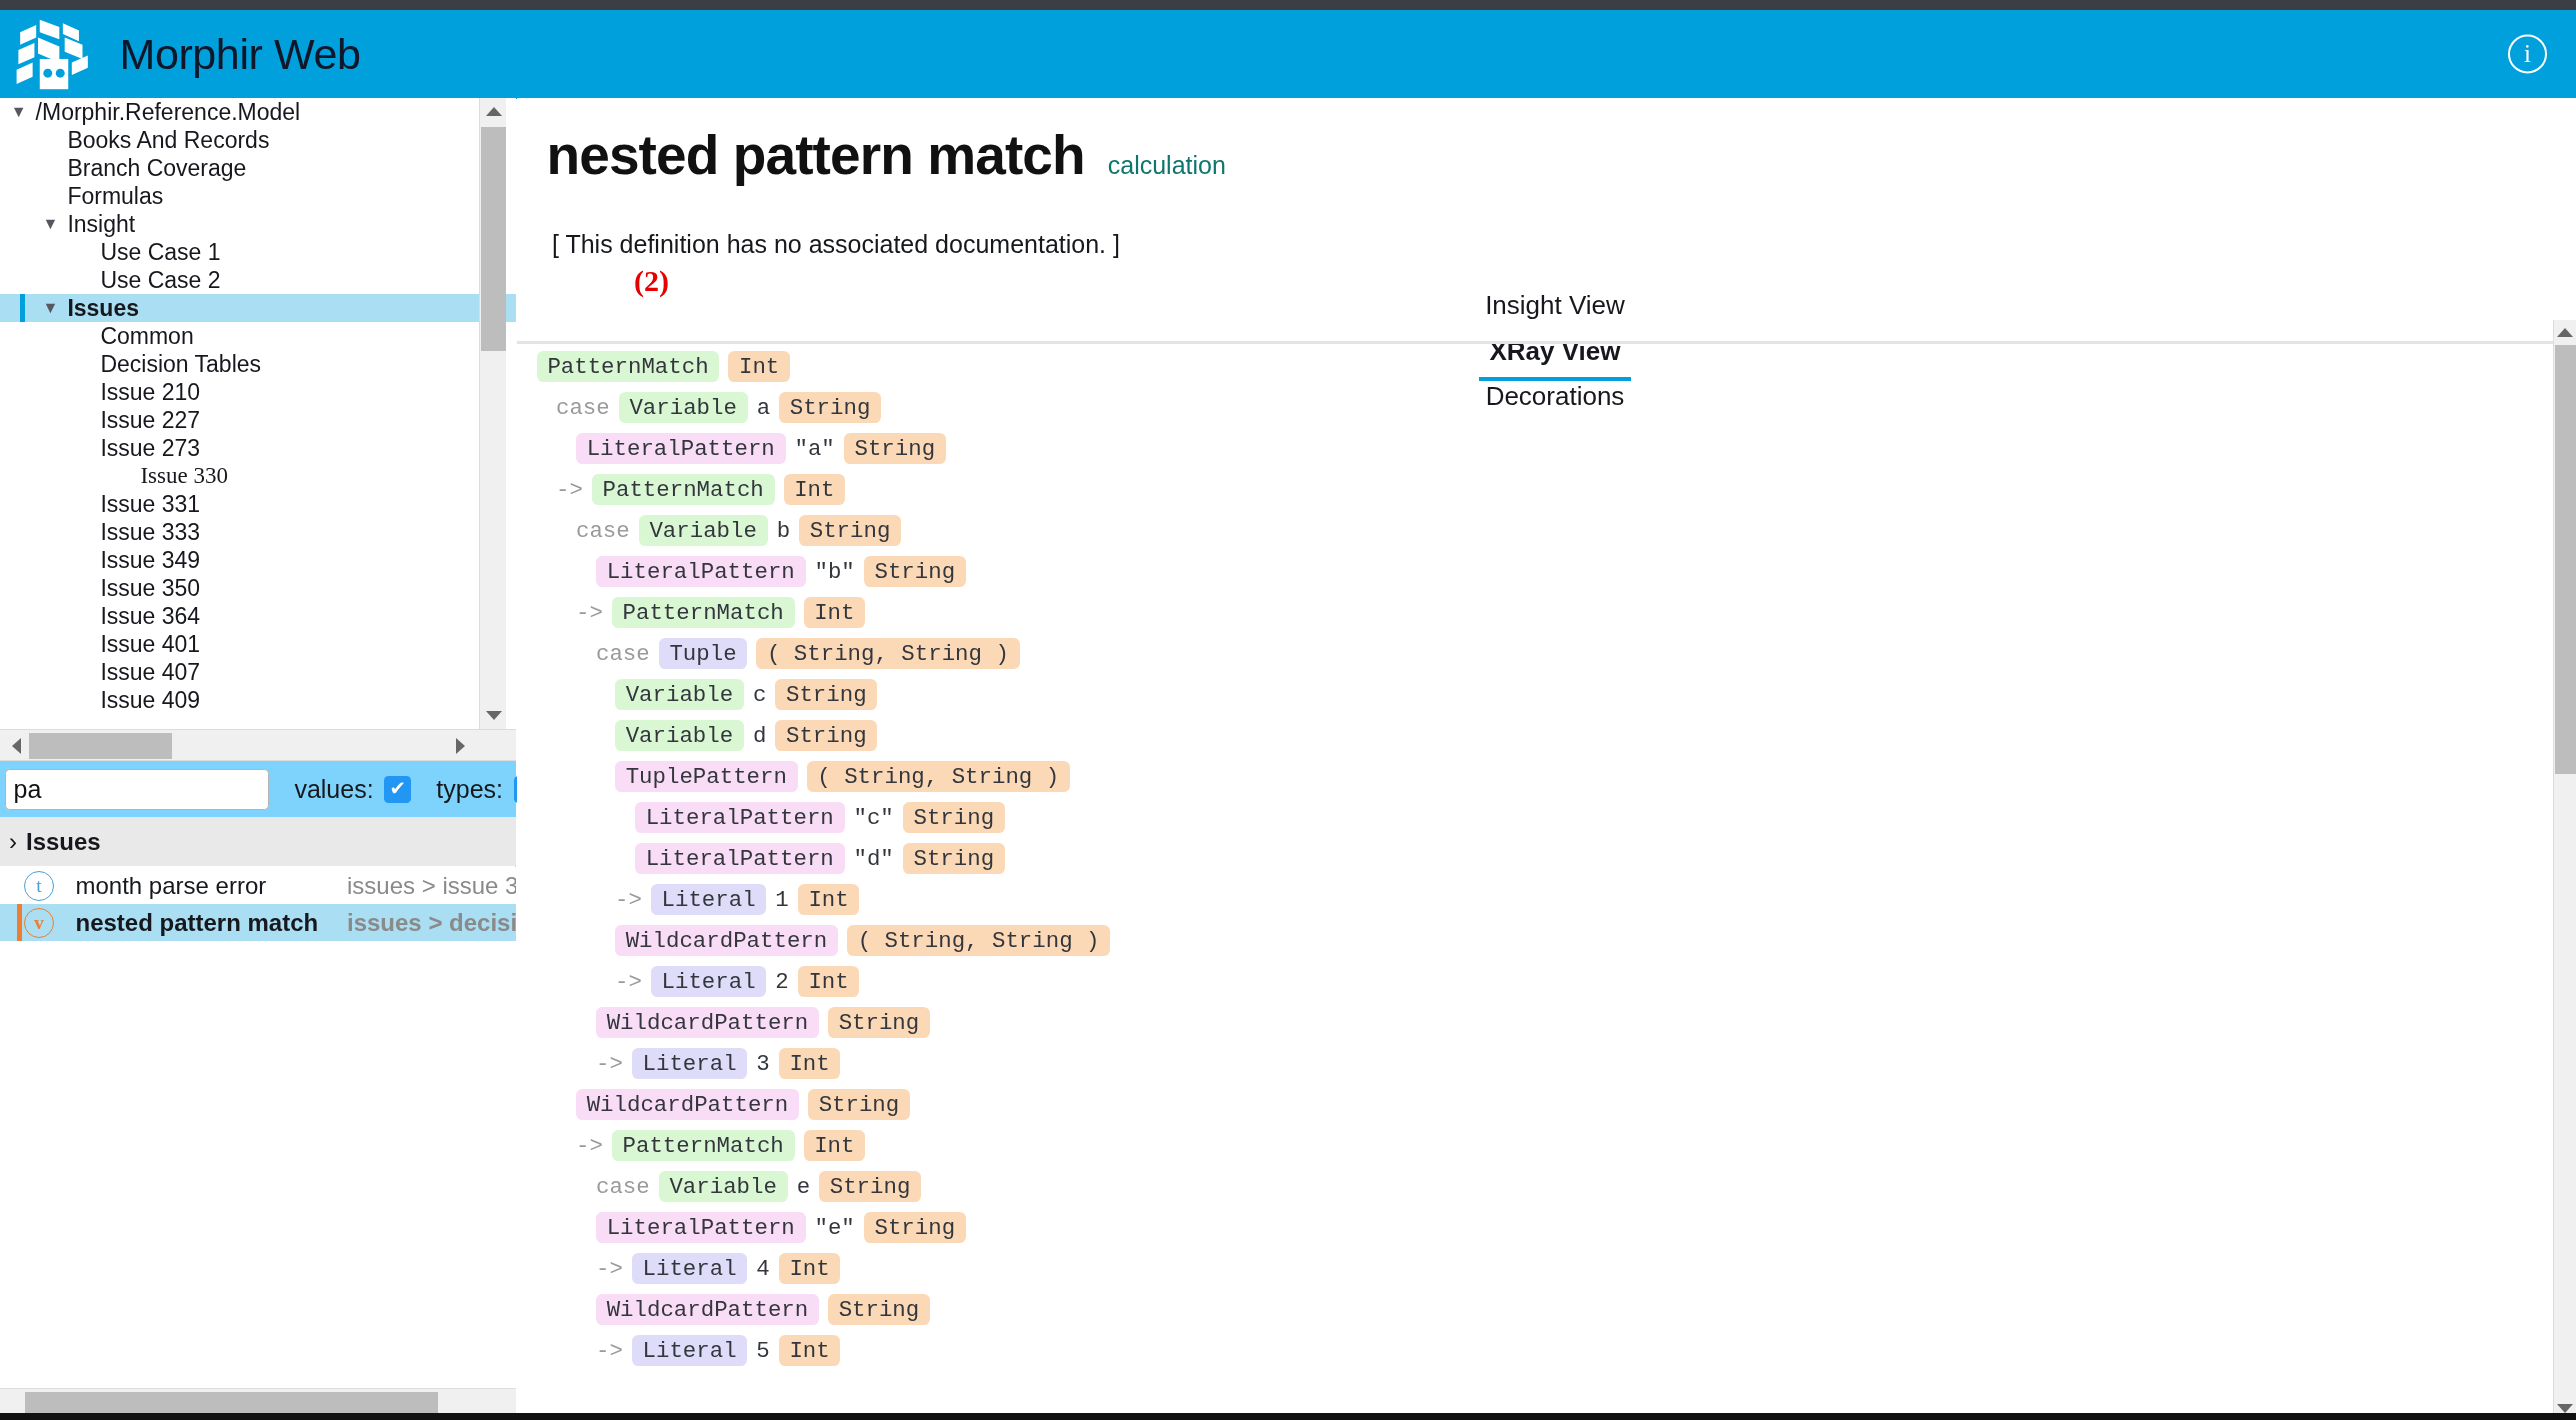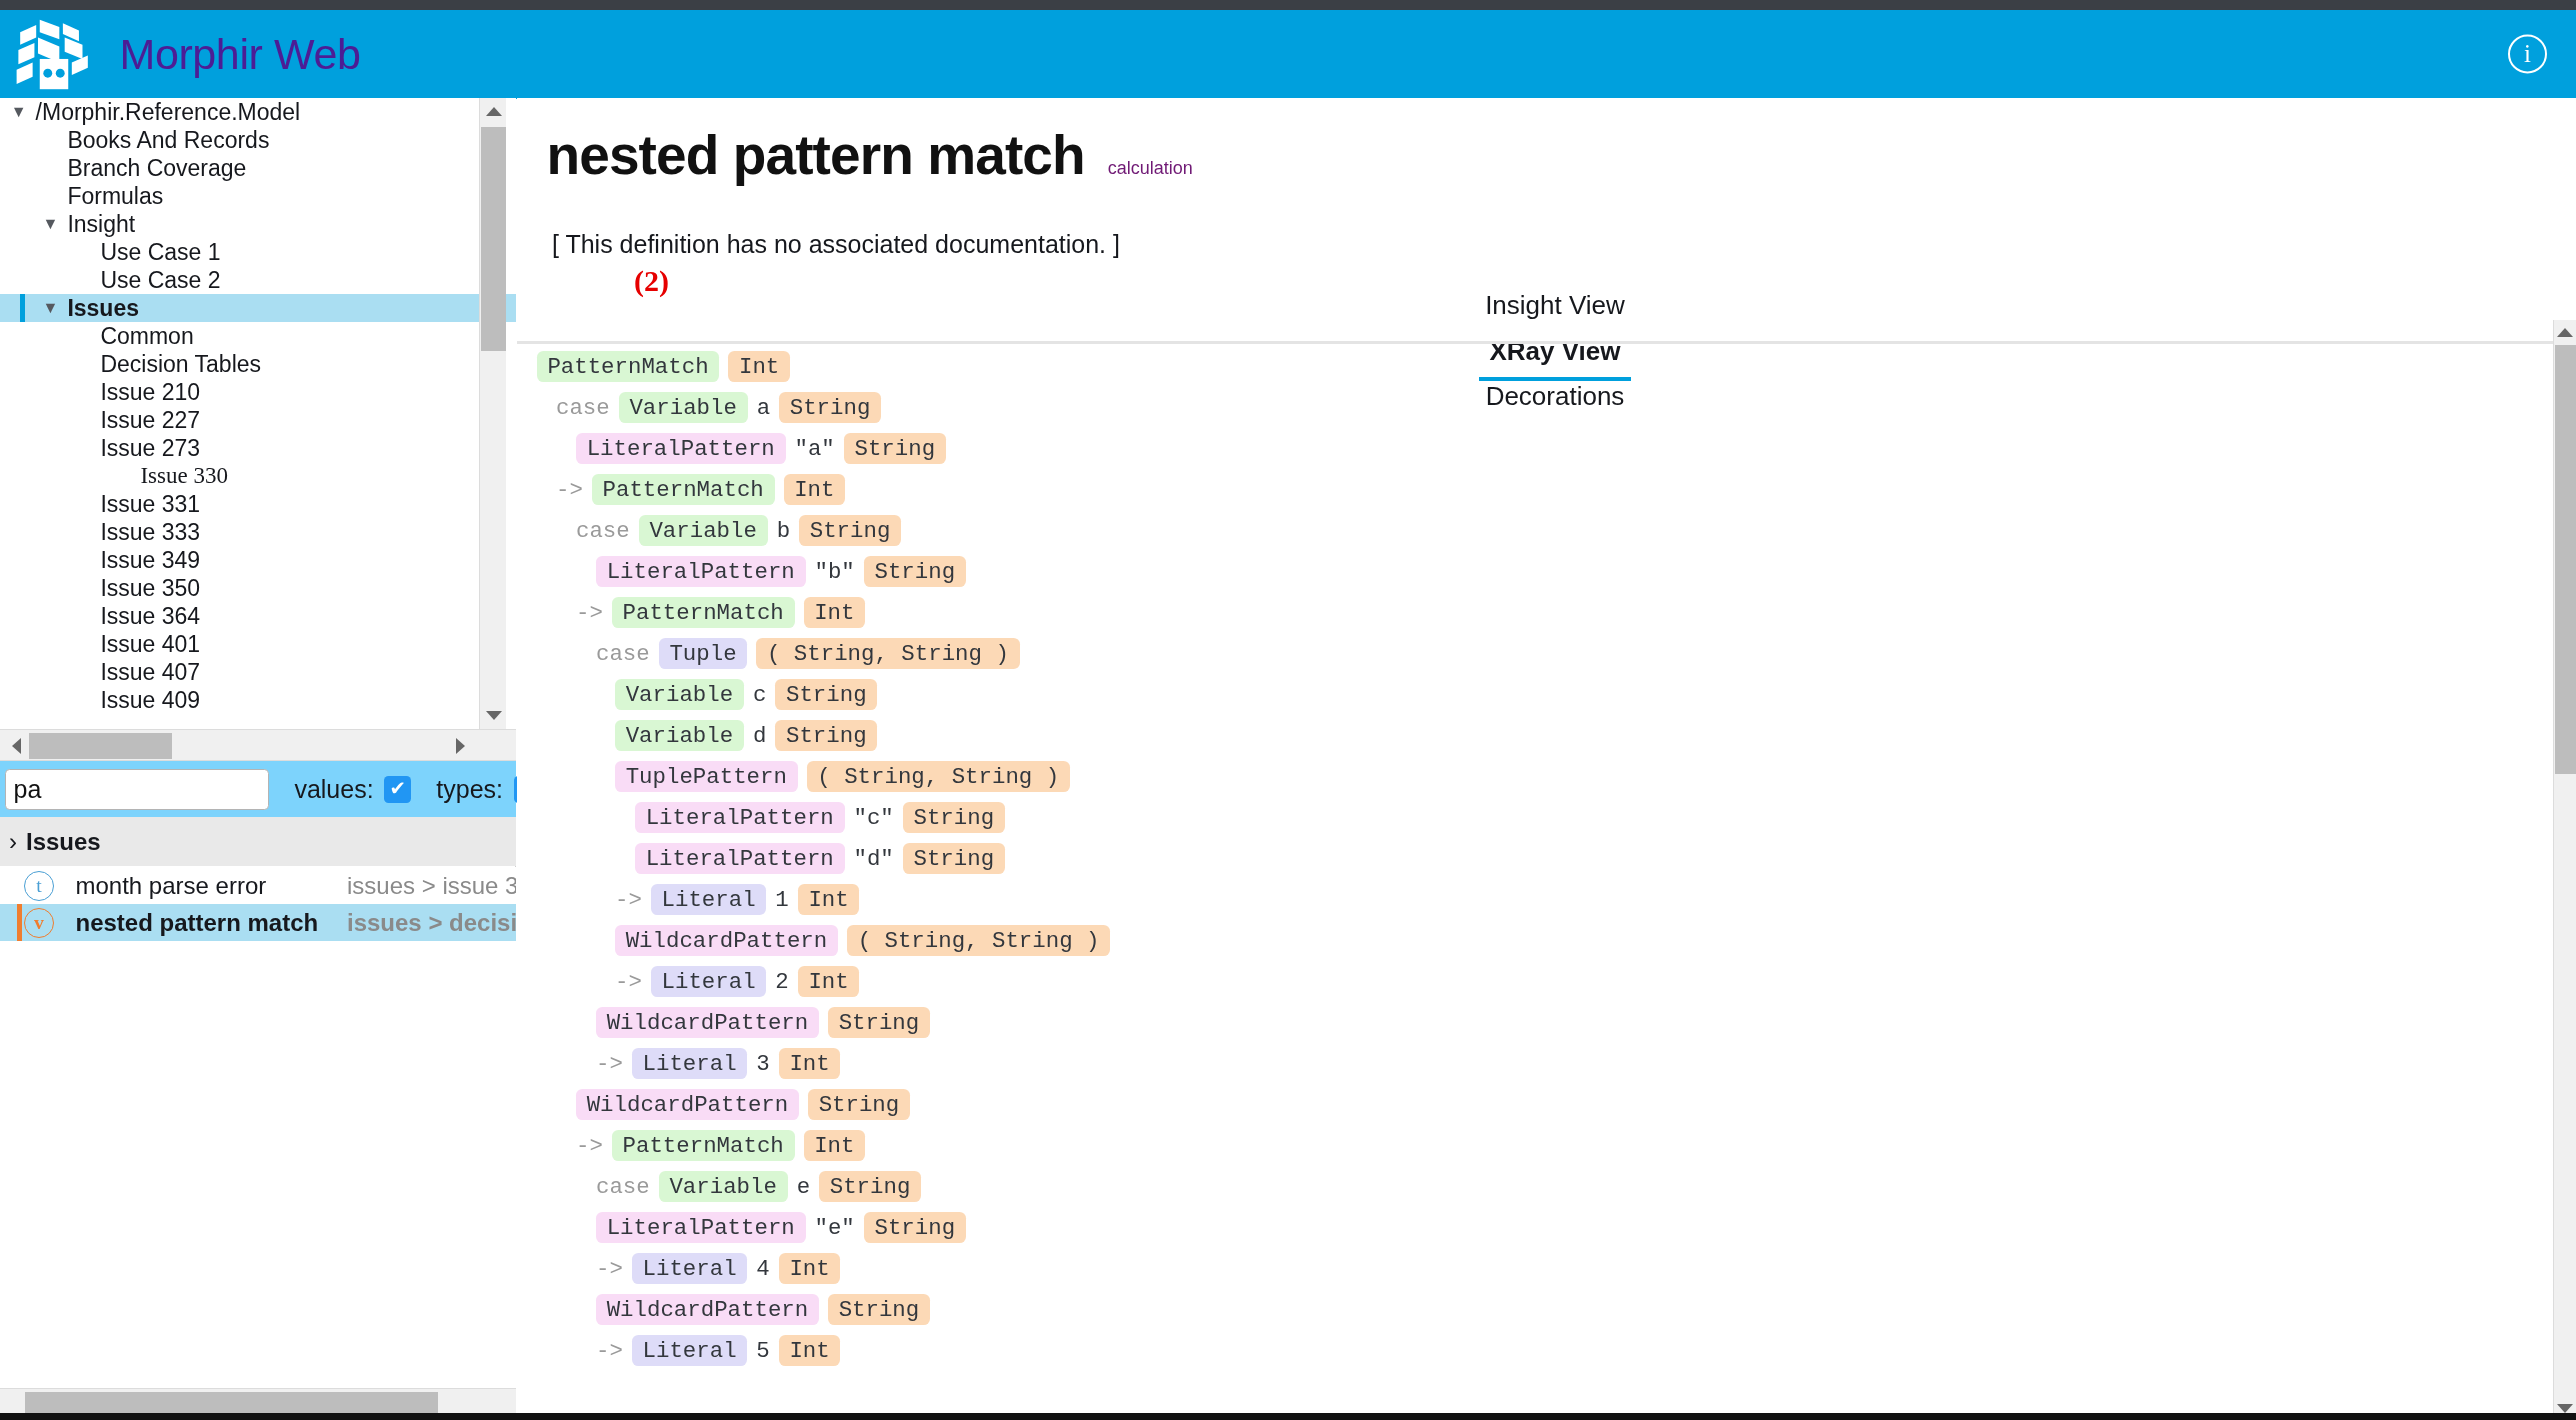--- a/index.html
+++ b/index.html
@@ -13,21 +13,21 @@
   
   #top-strip { position:absolute; left:0; top:0; width:2576px; height:9.8px; background:#3b3f45; }
 
   
   #header {
     position:absolute; left:0; top:9.8px; width:2576px; height:89px;
     background:#00a0dd; display:flex; align-items:center;
   }
   #logo { width:82px; height:73px; margin-left:12.5px; position:relative; flex:0 0 auto; }
   #app-title {
-    color:#4c1d95; font-size:43px; letter-spacing:-0.4px; margin-left:25px;
+    color:#0f172a; font-size:43px; letter-spacing:-0.4px; margin-left:25px;
     font-family:"Liberation Sans", sans-serif; white-space:nowrap;
   }
   #info-icon {
     position:absolute; right:29px; top:50%; transform:translateY(-50%);
     width:39px; height:39px; border:2.7px solid #ffffff; border-radius:50%;
     color:#fff; font-size:25px; line-height:34px; text-align:center;
     font-family:"Liberation Serif", serif;
   }
 
   
@@ -130,21 +130,21 @@
     position:absolute; left:0; top:1290px; width:516px; height:32px;
     background:#f0f0f0; border-top:0.9px solid #dcdcdc;
   }
   #left-hthumb { position:absolute; left:25px; top:2.7px; width:413px; height:26px; background:#bdbdbd; }
 
   
   #main { position:absolute; left:517px; top:0; width:2059px; height:1322px; background:#fff; overflow:hidden; }
 
   #title-row { position:absolute; left:29.5px; top:25px; display:flex; align-items:baseline; }
   #page-title { font-size:55px; font-weight:bold; color:#111; letter-spacing:-0.9px; }
-  #page-kind { font-size:18px; color:#701a75; margin-left:23px; }
+  #page-kind { font-size:25px; color:#0f766e; margin-left:23px; }
 
   #doc-note { position:absolute; left:35px; top:132px; font-size:25px; color:#16181d; }
 
   #annot-2 {
     position:absolute; left:117px; top:166px;
     font-size:30px; color:#e60000; font-weight:bold;
     font-family:"Liberation Serif", serif;
   }
 
   #tabs {

